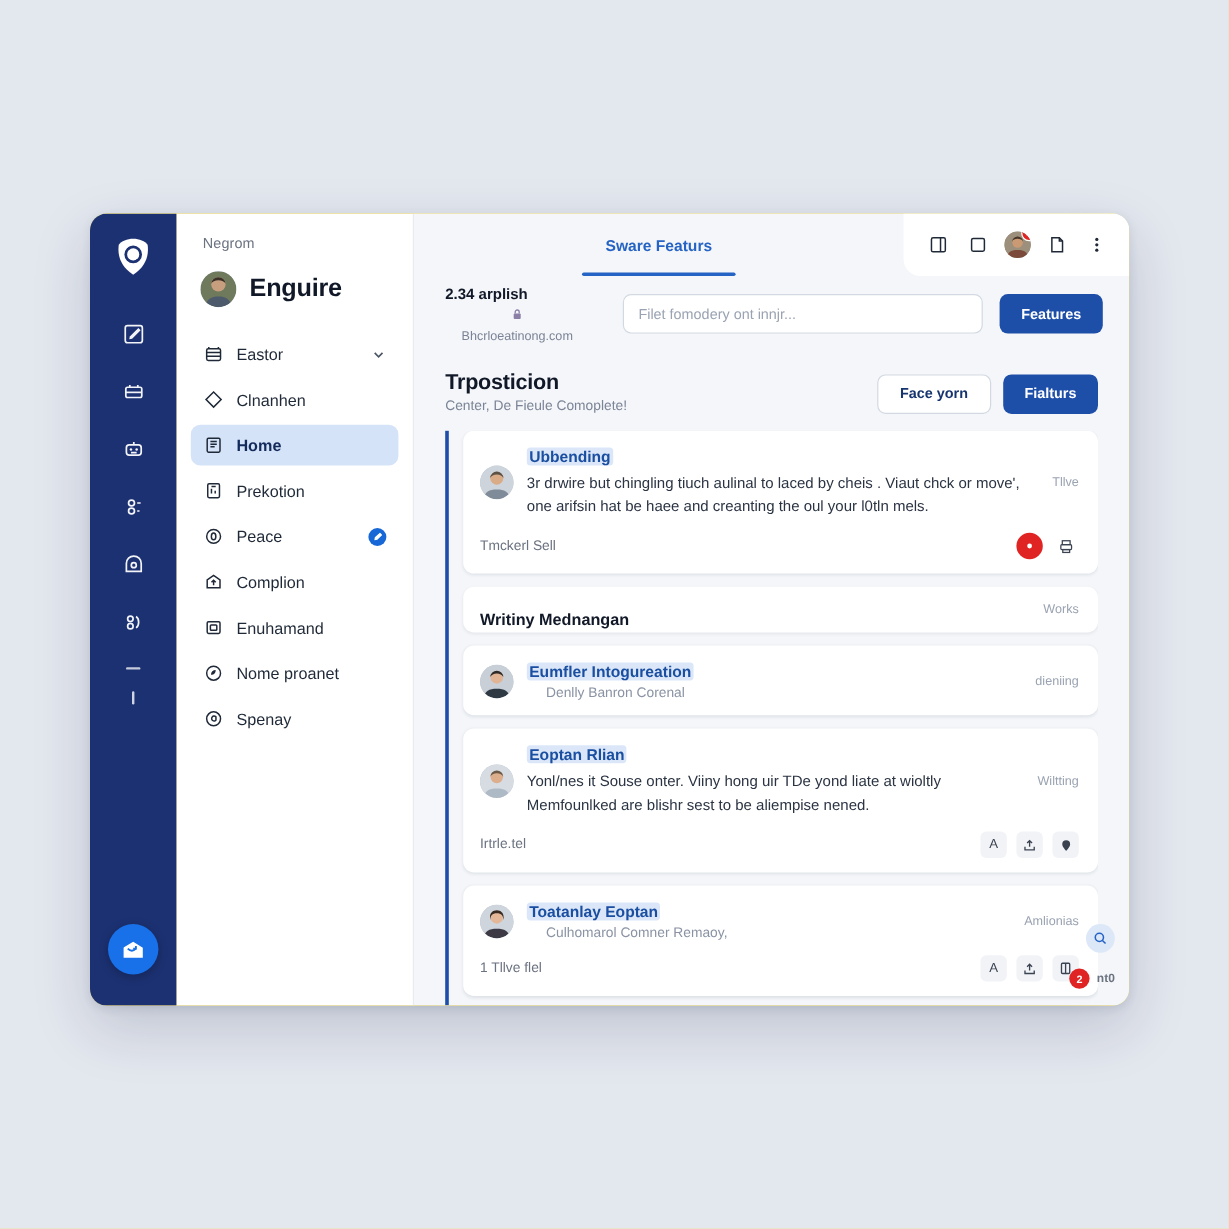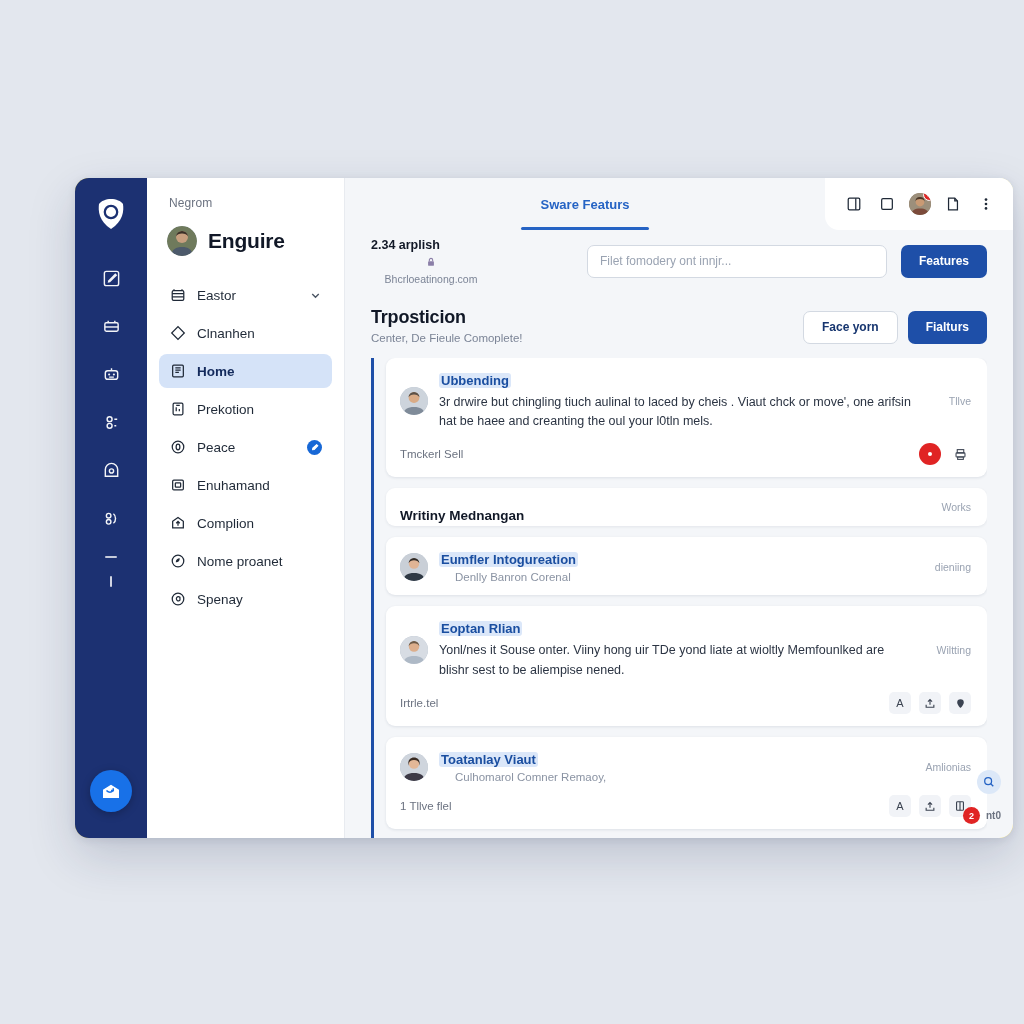--- a/index.html
+++ b/index.html
@@ -16,21 +16,21 @@
     display: flex;
     align-items: center;
     justify-content: center;
   }
 
   
   .window {
     position: absolute;
     left: 75px;
     top: 178px;
-    width: 938px;
+    width: 866px;
     height: 660px;
     background: #fde047;
     border-radius: 14px;
     box-shadow: 0 18px 48px rgba(26,40,80,.18), 0 2px 8px rgba(26,40,80,.10);
     display: flex;
     overflow: hidden;
   }
 
   
   .rail {
@@ -599,35 +599,35 @@
       <span class="nav-dot">
         <svg width="8" height="8" viewBox="0 0 10 10" fill="none" stroke="#fff" stroke-width="1.3">
             <path d="M7 2 L8.5 3.5 L4 8 L2 8.3 L2.3 6.3 Z" fill="#fff"></path>
           </svg>
       </span>
     </div>
 
     <div class="nav-item">
       <span class="ni-icon">
         <svg width="16" height="16" viewBox="0 0 18 18" fill="none" stroke="currentColor" stroke-width="1.4">
+          <path d="M3 7 L9 2.8 L15 7 V14.5 H3 Z"></path>
+          <path d="M9 12 V7.5 M7 9.3 L9 7.3 L11 9.3"></path>
+        </svg>
+      </span>
+      <span class="ni-label">Complion</span>
+    </div>
+
+    <div class="nav-item">
+      <span class="ni-icon">
+        <svg width="16" height="16" viewBox="0 0 18 18" fill="none" stroke="currentColor" stroke-width="1.4">
           <rect x="3" y="3.5" width="12" height="11" rx="1.3"></rect>
           <rect x="6" y="6.5" width="6" height="5" rx=".8"></rect>
         </svg>
       </span>
       <span class="ni-label">Enuhamand</span>
-    </div>
-
-    <div class="nav-item">
-      <span class="ni-icon">
-        <svg width="16" height="16" viewBox="0 0 18 18" fill="none" stroke="currentColor" stroke-width="1.4">
-          <path d="M3 7 L9 2.8 L15 7 V14.5 H3 Z"></path>
-          <path d="M9 12 V7.5 M7 9.3 L9 7.3 L11 9.3"></path>
-        </svg>
-      </span>
-      <span class="ni-label">Complion</span>
     </div>
 
     <div class="nav-item">
       <span class="ni-icon">
         <svg width="16" height="16" viewBox="0 0 18 18" fill="none" stroke="currentColor" stroke-width="1.4">
           <circle cx="9" cy="9" r="6.5"></circle>
           <path d="M6.5 10.5 c0-3 2-4.5 4.5-4.5 c0 3-1.8 4.8-4.5 4.5Z" fill="currentColor" stroke="none"></path>
         </svg>
       </span>
       <span class="ni-label">Nome proanet</span>
@@ -846,21 +846,21 @@
                   </clipPath>
                 </defs>
               <g clip-path="url(#cp4)">
                 <rect width="28" height="28" fill="#cfd5dd"></rect>
                 <circle cx="14" cy="10.5" r="5.2" fill="#e3b797"></circle>
                 <path d="M14 4.6 c3.4 0 5.7 2.3 5.7 5.6 c0 1.2-.4 2.4-.4 2.4 c.3-3.6-1.6-5.6-5.3-5.6 s-5.6 2-5.3 5.6 c0 0-.4-1.2-.4-2.4 c0-3.3 2.3-5.6 5.7-5.6Z" fill="#3a2b22"></path>
                 <path d="M3 28 c1-6.2 4.6-8 11-8 s10 1.8 11 8 Z" fill="#3d3a46"></path>
               </g>
             </svg>
             <div class="card-body">
-              <span class="card-name">Toatanlay Viaut</span>
+              <span class="card-name">Toatanlay Eoptan</span>
               <div class="card-sub">Culhomarol Comner Remaoy,</div>
             </div>
             <div class="card-status">Amlionias</div>
           </div>
           <div class="card-foot">
             <div class="card-foot-label">1 Tllve flel</div>
             <div class="card-actions">
               <div class="act">A</div>
               <div class="act">
                 <svg width="12" height="12" viewBox="0 0 14 14" fill="none" stroke="#3b4351" stroke-width="1.3">

